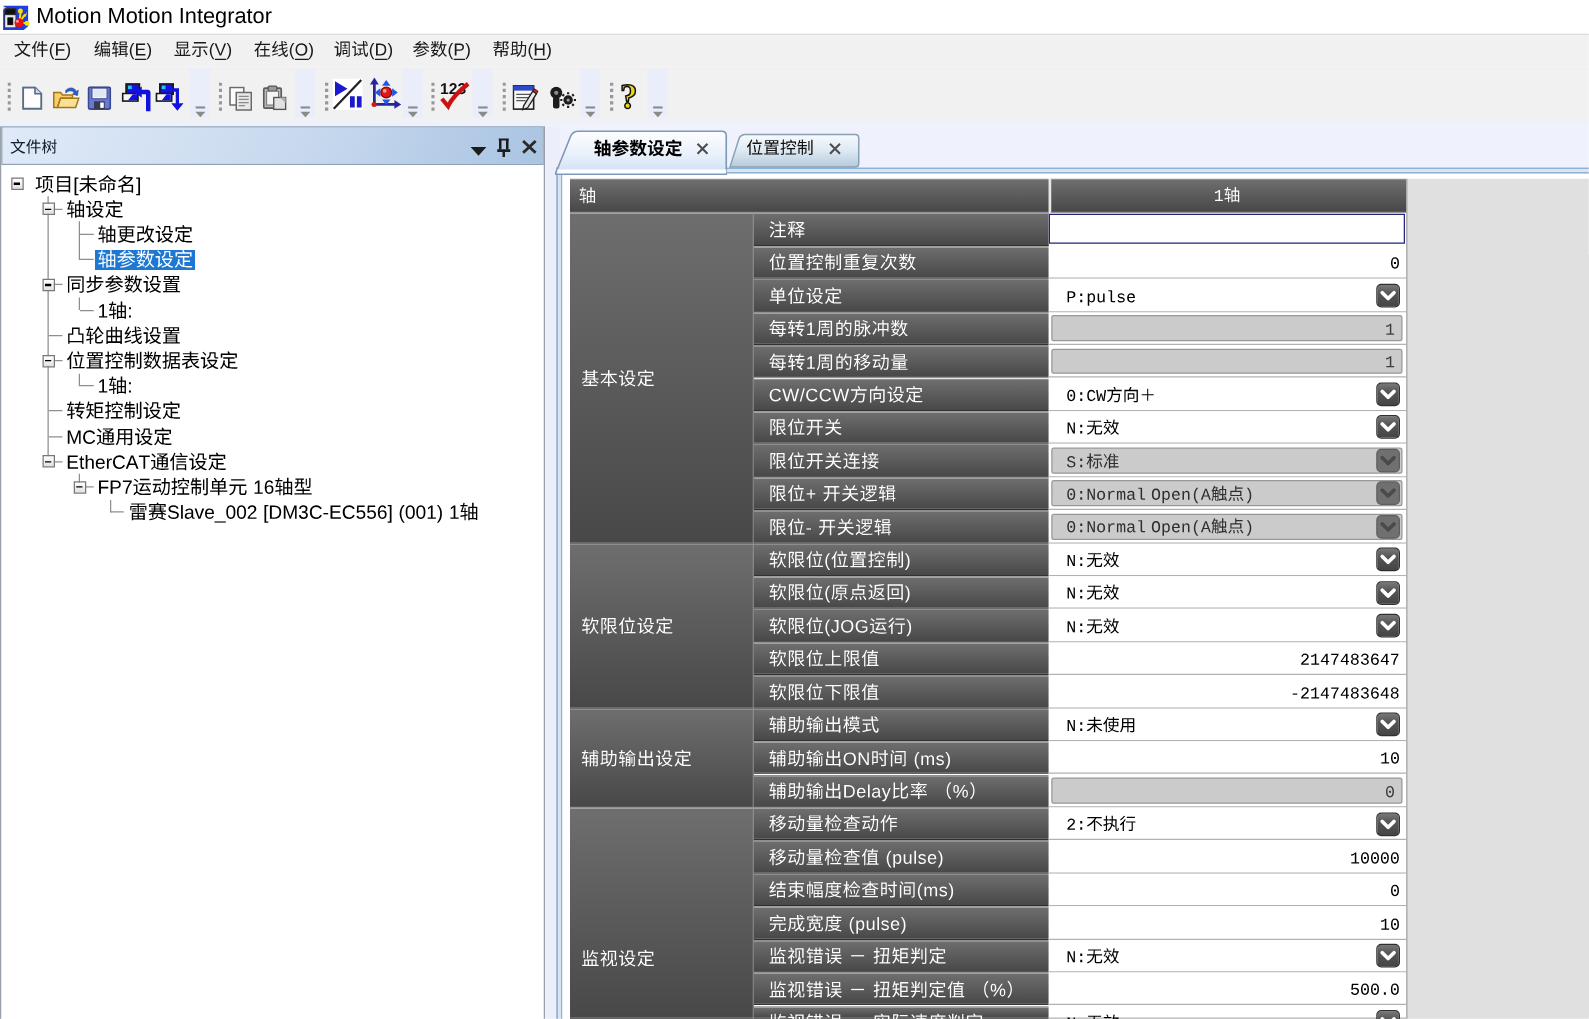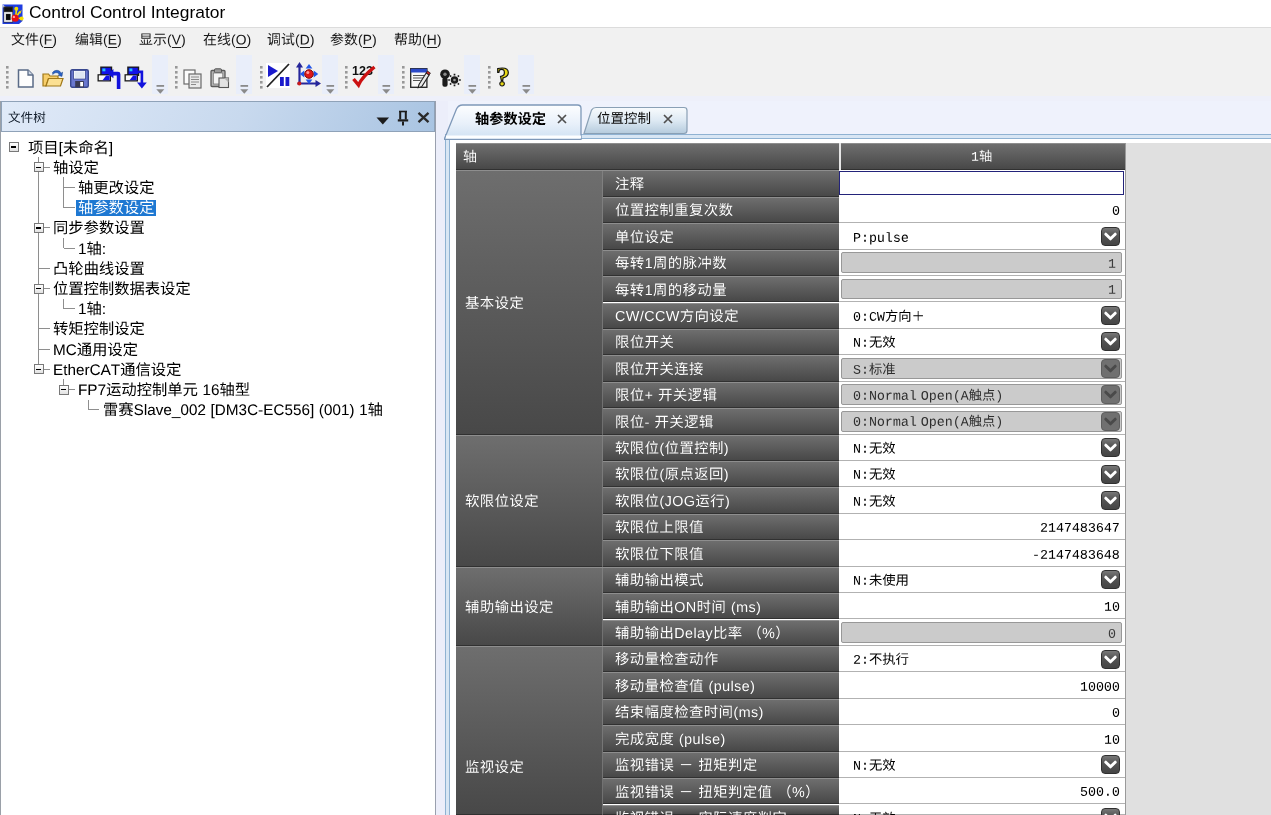--- a/index.html
+++ b/index.html
@@ -217,21 +217,21 @@
 <rect x="4.2" y="11.2" width="4" height="5.5" fill="#0a0a0a"></rect>
 <g stroke="#f5e000" stroke-width="1.6">
 <path d="M13.5 15 L14.5 6.5 M13.5 15 L18 8.5 M13.5 15 L19 15.5"></path>
 </g>
 <circle cx="14.3" cy="5.8" r="2" fill="#f5e000"></circle>
 <path d="M16.8 9.9 l3 -3.3 l-1.2 3.8 z" fill="#f5e000"></path>
 <circle cx="19.6" cy="15.6" r="2" fill="#f5e000"></circle>
 <circle cx="13.2" cy="15.2" r="3.6" fill="#e81010"></circle>
 <circle cx="11.9" cy="13.9" r="1.2" fill="#ff9a9a"></circle>
 </svg>
-<div style="position:absolute;left:29px;top:2px;font:17.4px 'Liberation Sans',sans-serif;color:#000">Control Control Integrator</div>
+<div style="position:absolute;left:29px;top:2px;font:17.4px 'Liberation Sans',sans-serif;color:#000">Motion Motion Integrator</div>
 <div style="position:absolute;left:0;top:27px;width:1271px;height:26px;background:#f1f1f1;border-top:1px solid #dcdcdc;box-sizing:border-box"></div>
 <svg style="position:absolute;left:9.3px;top:28.1px;overflow:visible" width="51" height="23" fill="#1a1a1a">
     <use href="#g0" transform="translate(2.0 16.4) scale(0.1390)"></use>
     <use href="#g1" transform="translate(16.0 16.4) scale(0.1390)"></use>
     <use href="#g2" transform="translate(30.0 16.4) scale(0.1390)"></use>
     <use href="#g3" transform="translate(34.7 16.4) scale(0.1390)"></use>
     <use href="#g4" transform="translate(43.3 16.4) scale(0.1390)"></use>
   </svg>
 <div style="position:absolute;left:44.0px;top:47px;width:8.5px;height:1px;background:#1a1a1a"></div>
 <svg style="position:absolute;left:72.8px;top:28.1px;overflow:visible" width="51" height="23" fill="#1a1a1a">

